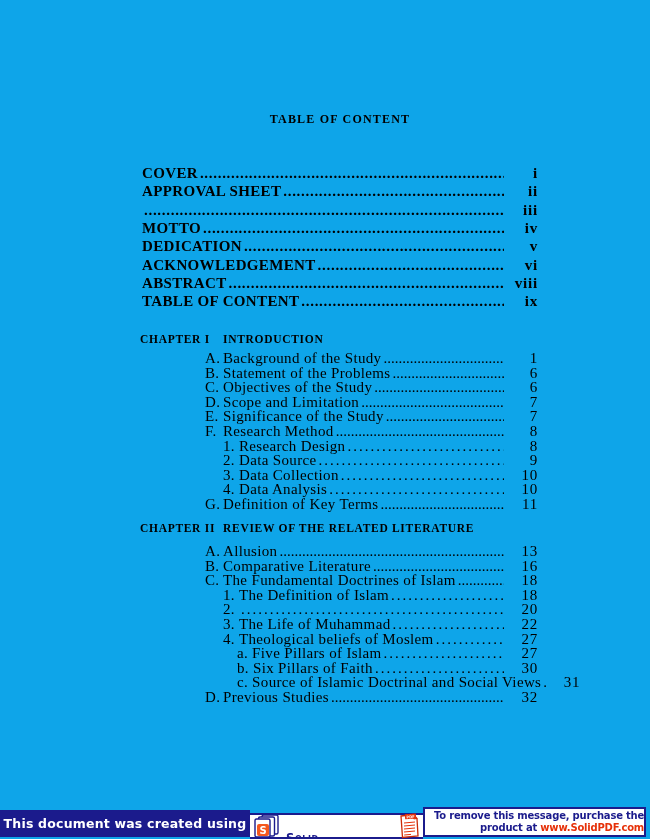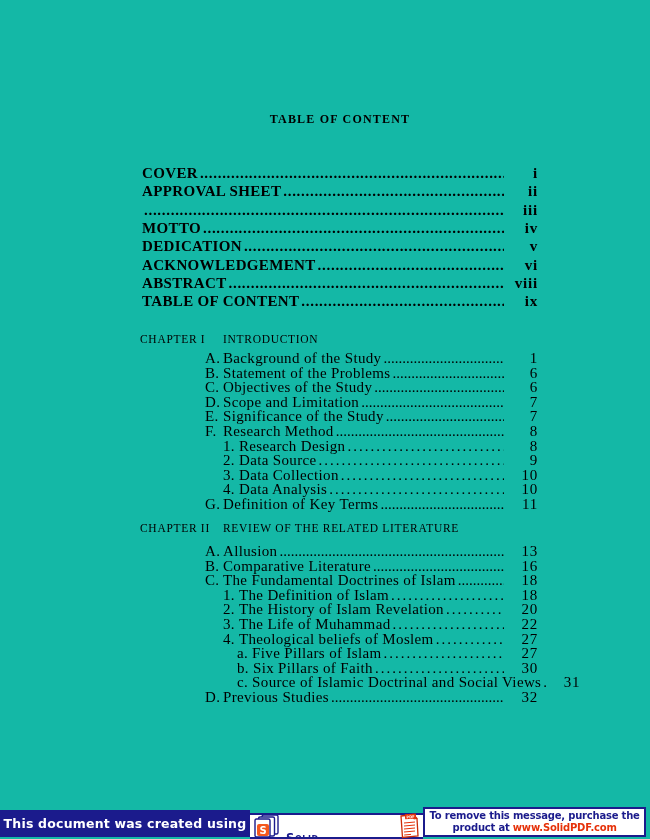--- a/index.html
+++ b/index.html
@@ -1,26 +1,26 @@
 <!DOCTYPE html>
 <html style="--navy: #1b1b8c; --red: #e63109; --orange: #f4581e;"><head>
 <meta charset="utf-8">
 <style>
   :root{
     --navy:#1b1b8c; --red:#e63109; --orange:#f4581e; --ink:#000000;
   }
   html,body{margin:0;padding:0;background:#ffffff;}
-  .page{position:relative;width:650px;height:839px;background:#14b8a6;overflow:hidden;
+  .page{position:relative;width:650px;height:839px;background:#0ea5e9;overflow:hidden;
         font-family:"Liberation Serif", serif;color:var(--ink);}
   .content{position:absolute;left:142px;top:0;width:396px;}
   .title{position:absolute;top:112px;left:0;width:100%;text-align:center;
          font-weight:bold;font-size:12px;letter-spacing:1.2px;}
   .front{position:absolute;top:164px;left:0;width:100%;}
   .front .toc-row{height:18.35px;line-height:18.35px;font-weight:bold;letter-spacing:0.7px;}
-  .chapter-head{position:absolute;left:-2px;width:100%;font-weight:normal;font-size:11.5px;
+  .chapter-head{position:absolute;left:-2px;width:100%;font-weight:bold;font-size:11.5px;
                 letter-spacing:0.7px;white-space:nowrap;}
   .ch1-head{top:333px;}
   .ch2-head{top:522px;}
   .ch-label{display:inline-block;width:83px;}
   .list{position:absolute;left:0;width:100%;}
   .ch1-list{top:351px;}
   .ch2-list{top:544px;}
   .list .toc-row{height:14.6px;line-height:14.6px;}
   .toc-row{display:flex;align-items:baseline;font-size:15px;}
   .toc-row .lbl{white-space:nowrap;letter-spacing:0.35px;}
@@ -43,21 +43,21 @@
   .f-mid{flex:1 1 auto;margin-top:6px;border-top:2px solid var(--navy);
          border-bottom:2px solid var(--navy);background:#ffffff;
          display:flex;align-items:center;gap:5px;padding:0 3px 0 4px;}
   .logo-words{line-height:1;margin-top:33px;}
   .lw1,.lw2{font-variant:small-caps;font-weight:bold;color:var(--navy);
             font-size:11.5px;letter-spacing:0.6px;line-height:10px;}
   .lpdf{font-variant:normal;color:var(--red);font-size:13px;letter-spacing:0.5px;margin-left:3px;}
   .f-right{flex:0 0 219px;height:26px;border:2px solid var(--navy);background:#ffffff;
            color:var(--navy);font-weight:bold;font-size:10px;line-height:12px;
            display:flex;flex-direction:column;align-items:center;justify-content:center;
-           text-align:center;letter-spacing:-0.2px;white-space:nowrap;}
+           text-align:right;letter-spacing:-0.2px;white-space:nowrap;}
   .link{color:var(--red);}
   .f-right div{width:100%;}
 </style>
 </head>
 <body>
 
 <div class="page">
   <div class="content">
     <div class="title">TABLE OF CONTENT</div>
 
@@ -198,21 +198,20 @@
           <span class="pg">18</span>
         </div>
         <div class="toc-row row-num">
           <span class="marker">1.</span>
           <span class="lbl">The Definition of Islam</span>
           <span class="dots">....................................................................................................................................................................................................................................................................</span>
           <span class="pg">18</span>
         </div>
         <div class="toc-row row-num">
           <span class="marker">2.</span>
-          <span class="lbl">The History of Islam Revelation</span>
           <span class="dots">....................................................................................................................................................................................................................................................................</span>
           <span class="pg">20</span>
         </div>
         <div class="toc-row row-num">
           <span class="marker">3.</span>
           <span class="lbl">The Life of Muhammad</span>
           <span class="dots">....................................................................................................................................................................................................................................................................</span>
           <span class="pg">22</span>
         </div>
         <div class="toc-row row-num">

